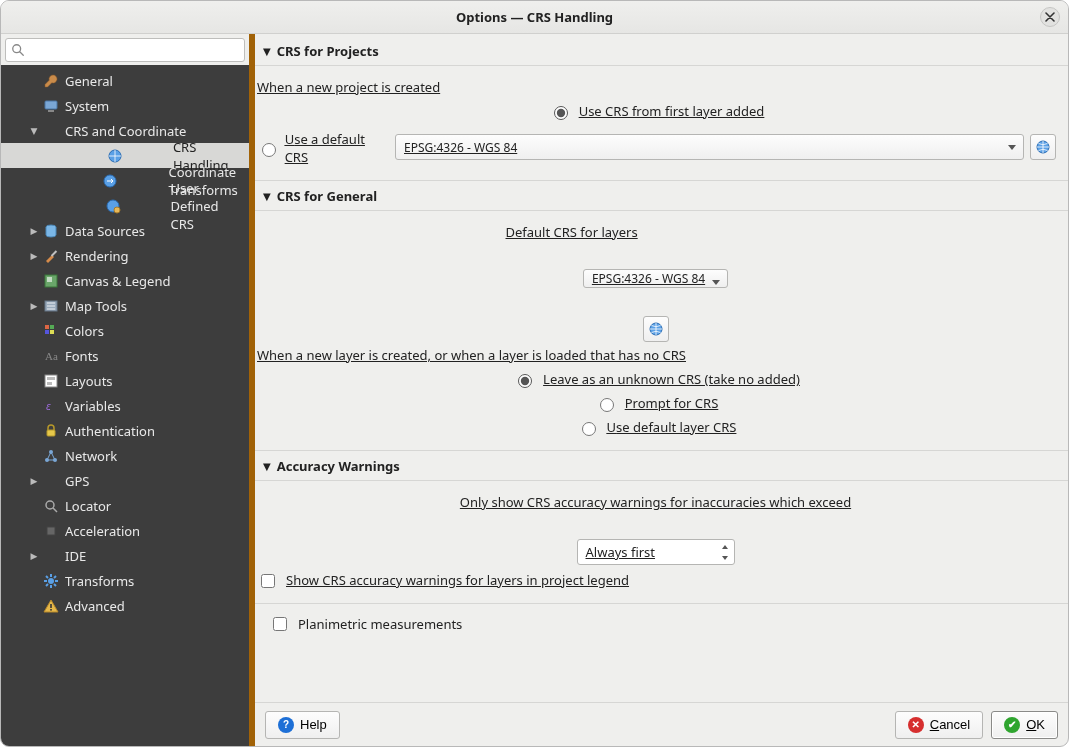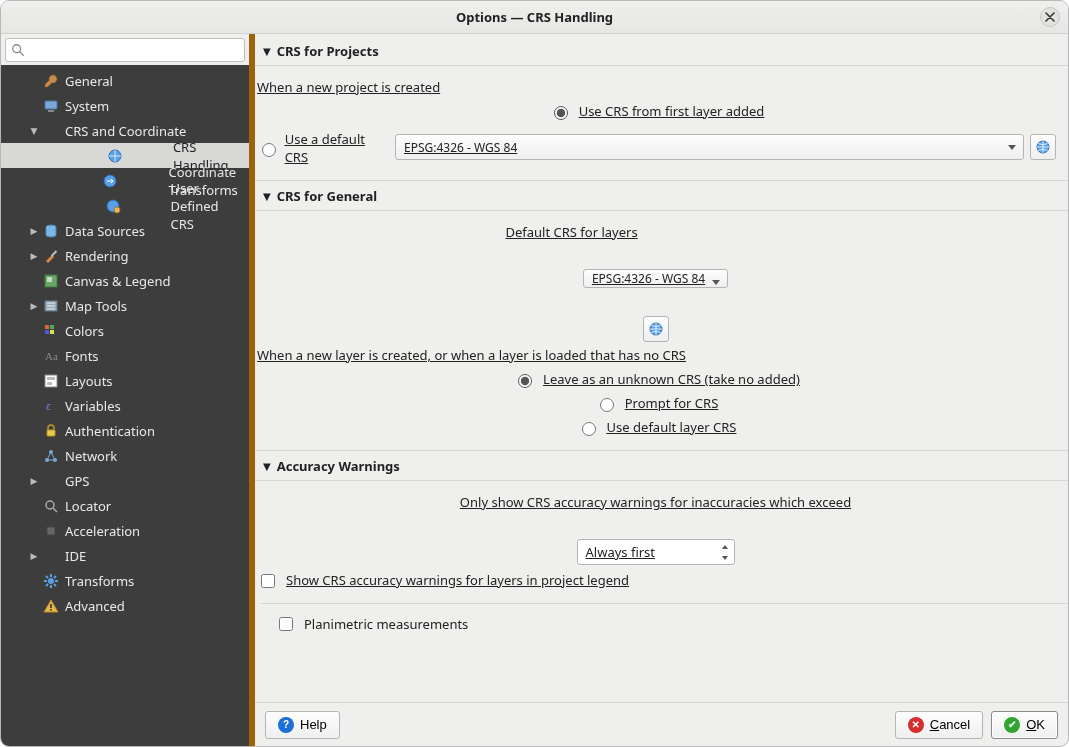--- a/index.html
+++ b/index.html
@@ -104,21 +104,20 @@
   }
   .btn.default { border:1px solid #8a8a88; box-shadow:inset 0 0 0 1px #fff; }
   .circle-icon { width:16px; height:16px; border-radius:50%; display:flex; align-items:center; justify-content:center; color:#fff; font-size:10px; font-weight:bold;}
   .ci-help{ background:#1d6fd6;}
   .ci-cancel{ background:#d62f2f;}
   .ci-ok{ background:#2fa52f;}
   .underline-key { text-decoration:underline; }
   .single-check-row{
     display:flex; align-items:center; gap:8px; padding:10px 12px 10px 14px;
     border-top:1px solid #d6d6d4;
-    margin-left:6px;
   }
   
   svg { display:block; }
 </style>
 </head>
 <body>
 
 <div class="window">
   <div class="titlebar">
     <span class="title">Options — CRS Handling</span>

